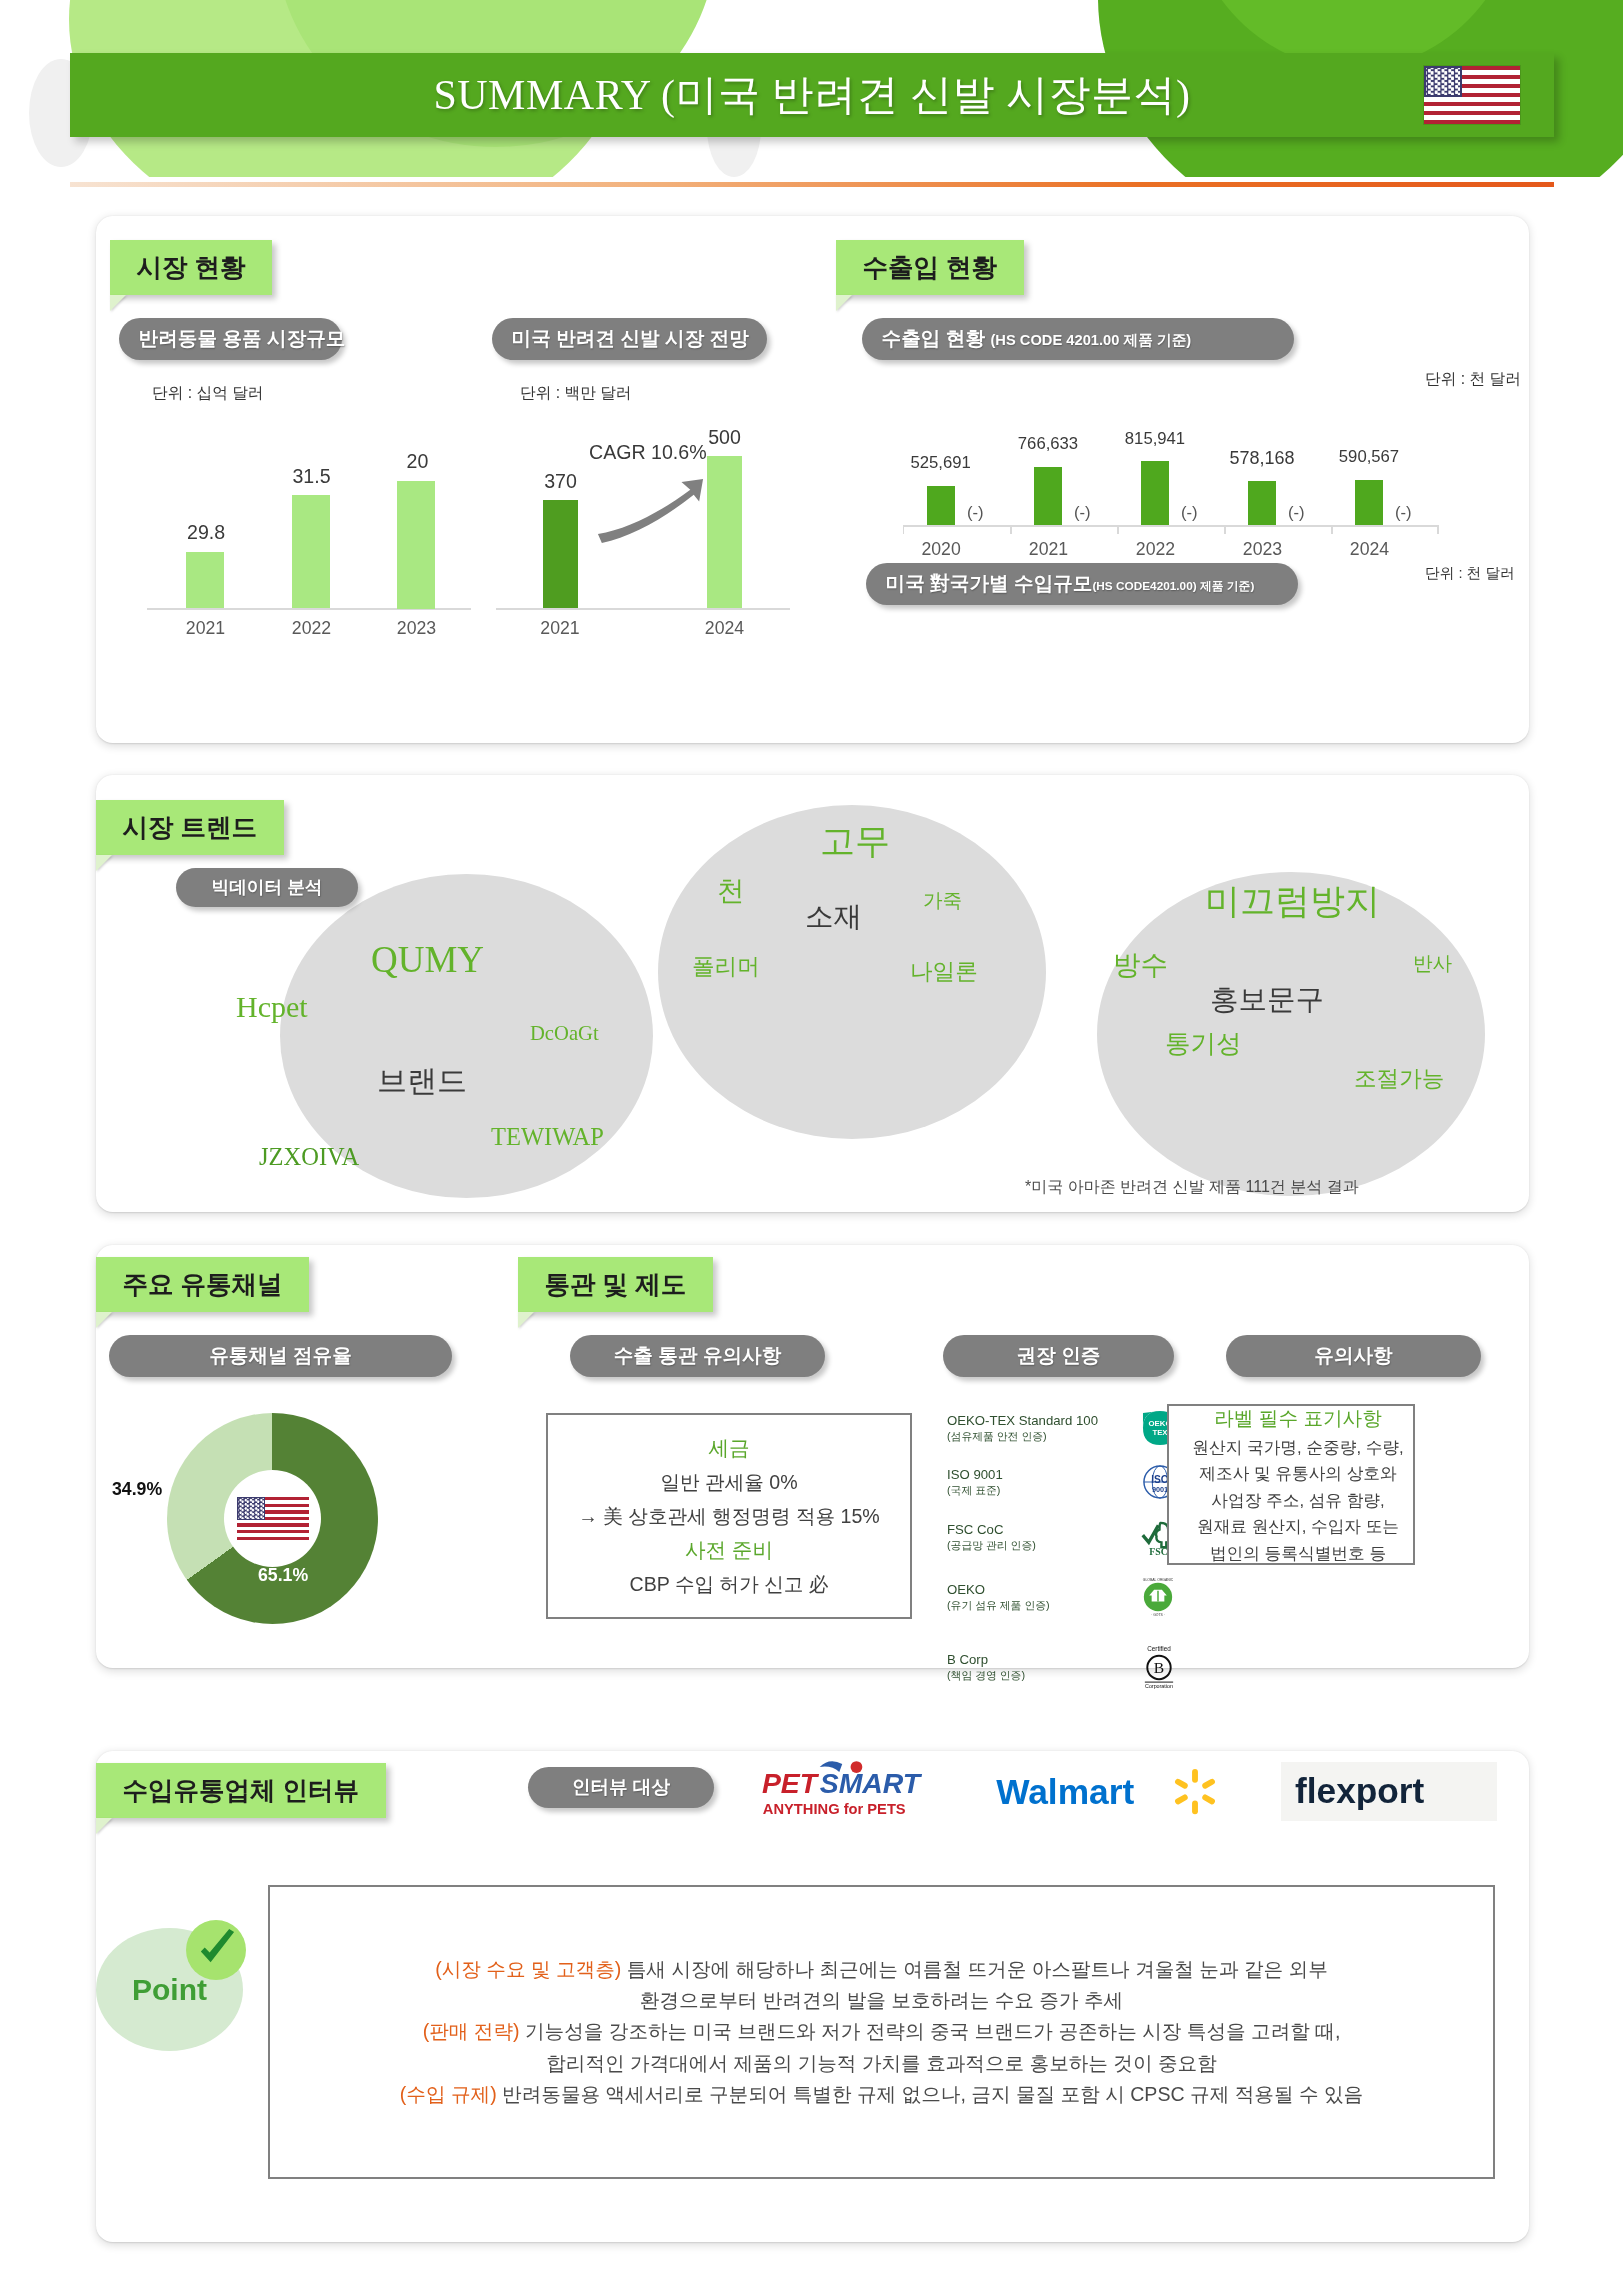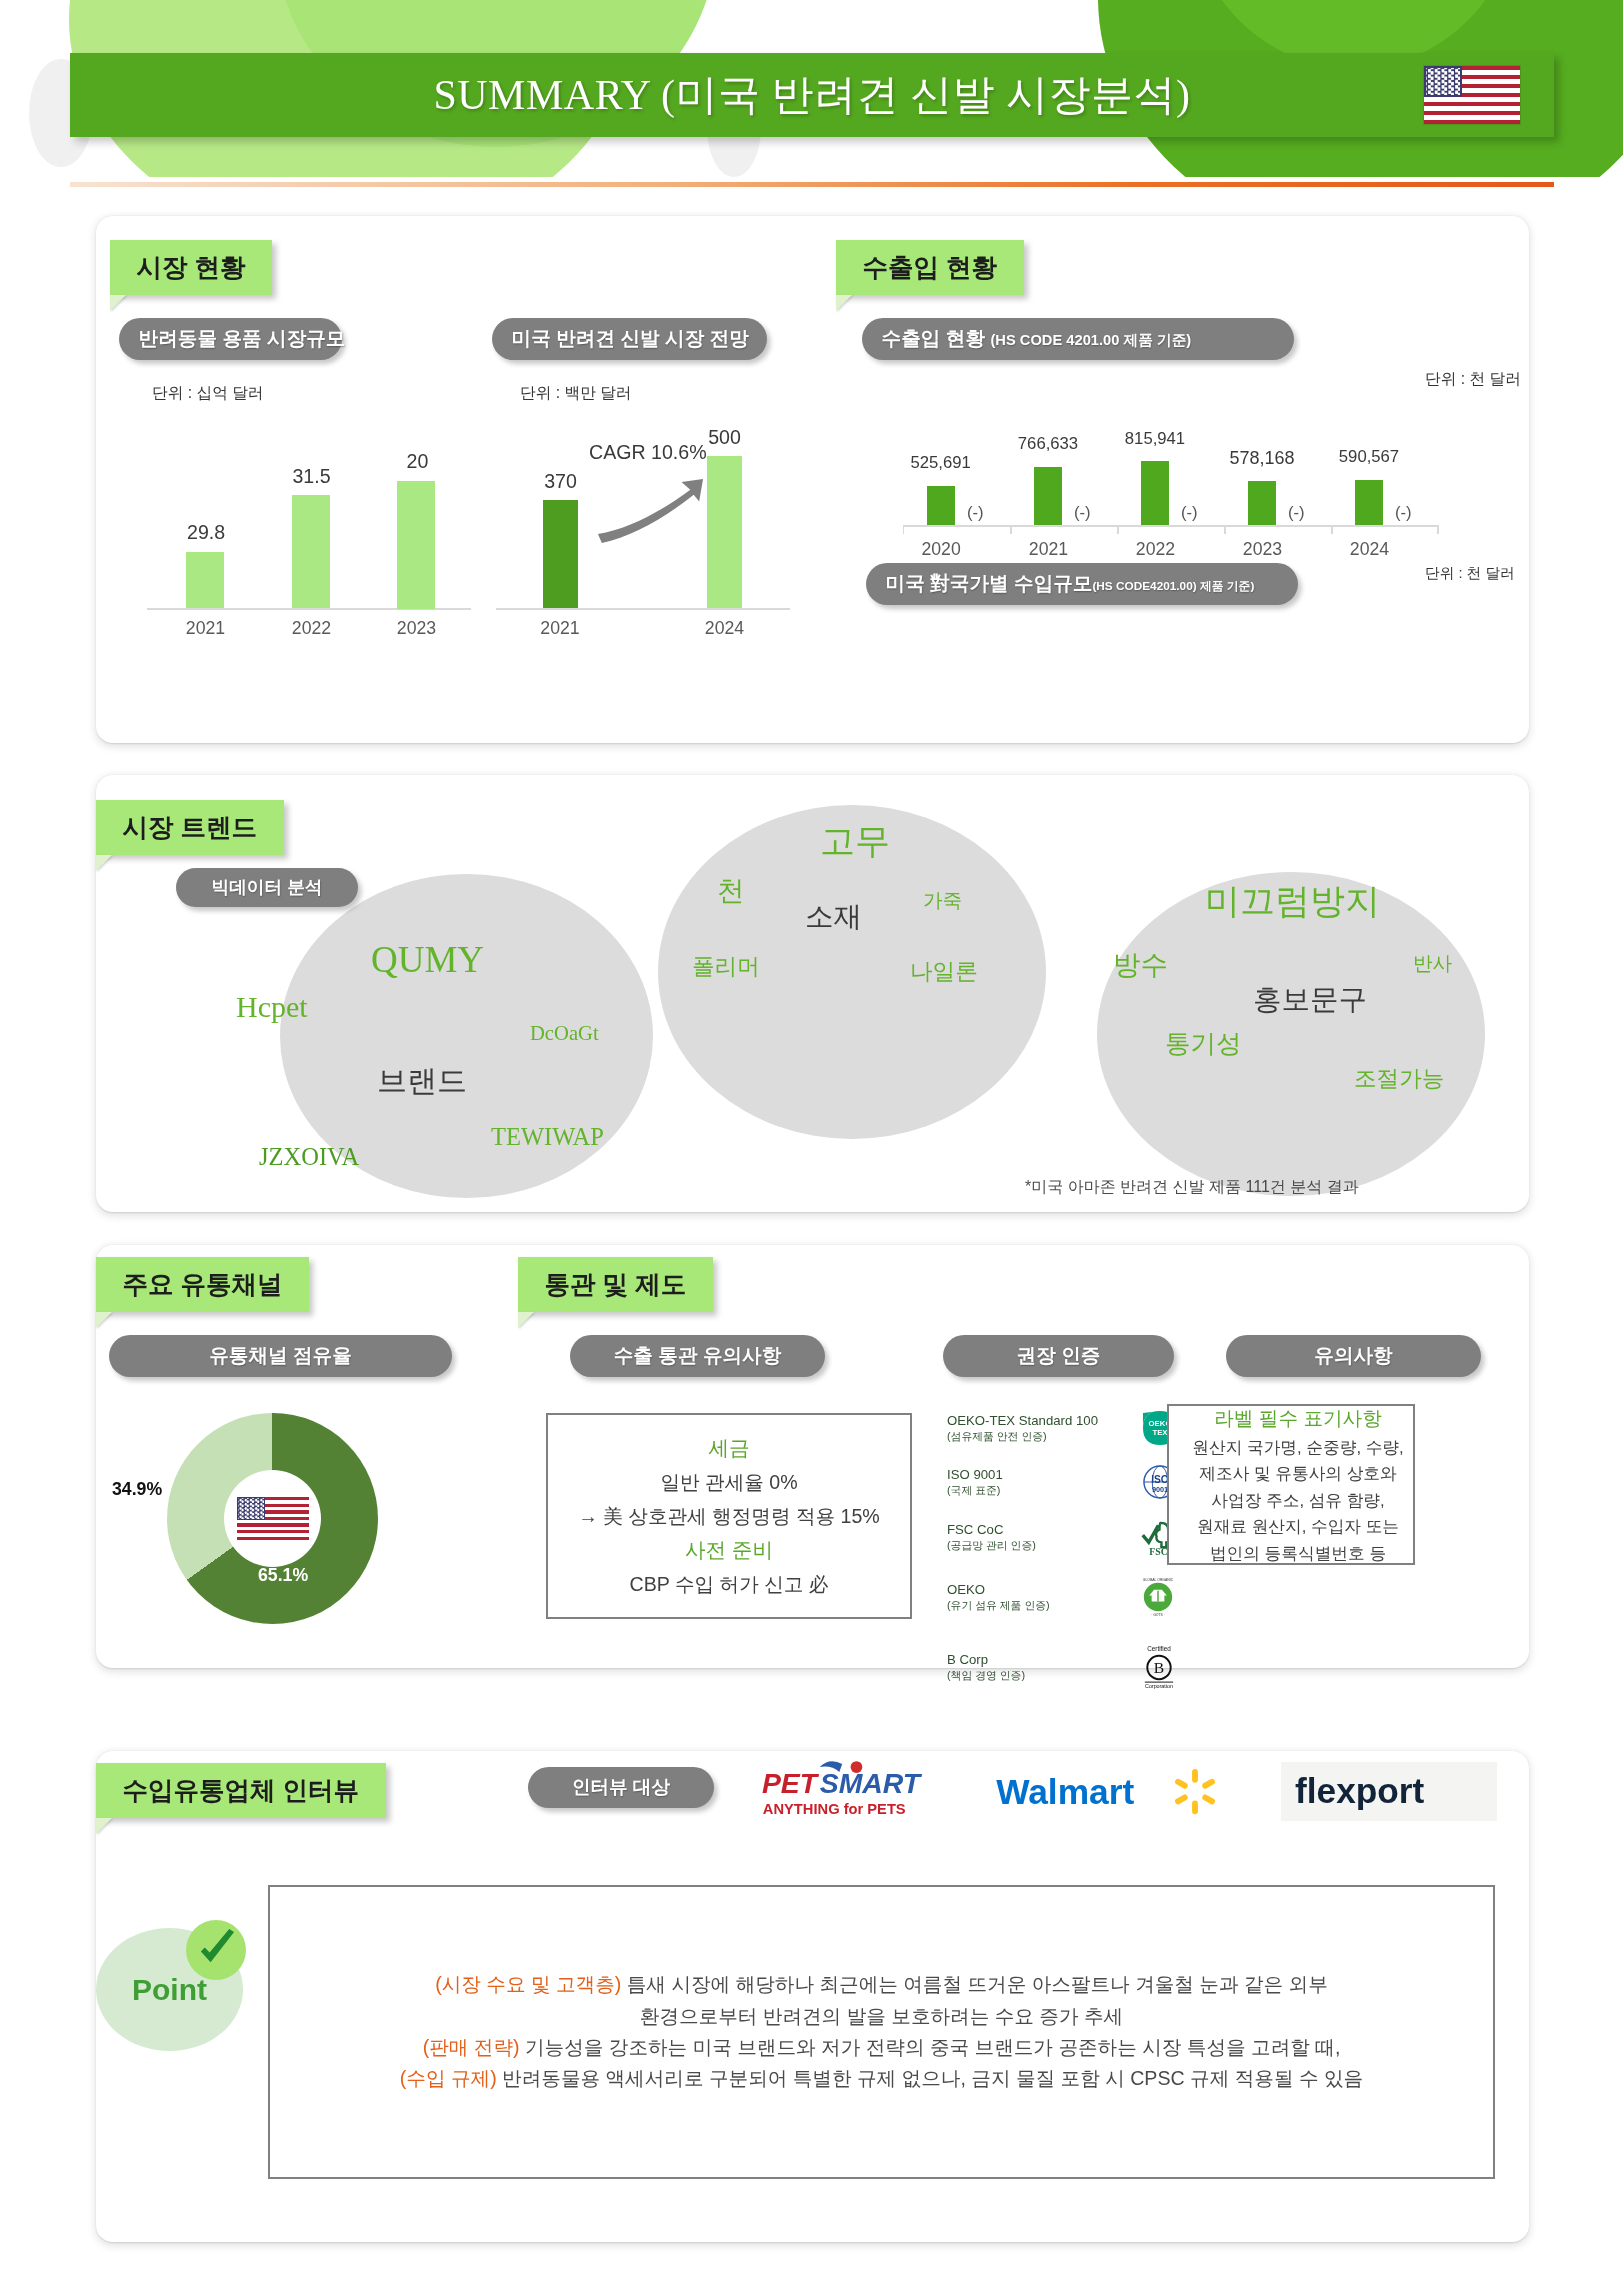--- a/index.html
+++ b/index.html
@@ -420,21 +420,21 @@
 <div class="cw" style="left:717px; top:873px; font-size:27.5px; color:#63b32b;">천</div>
 <div class="cw" style="left:923px; top:887px; font-size:19.6px; color:#63b32b;">가죽</div>
 <div class="cw" style="left:805px; top:898px; font-size:28.5px; color:#3a3a3a;">소재</div>
 <div class="cw" style="left:692px; top:951px; font-size:22.6px; color:#63b32b;">폴리머</div>
 <div class="cw" style="left:910px; top:956px; font-size:22.6px; color:#63b32b;">나일론</div>
 
 <div class="cloud" style="left:1097px; top:872px; width:388px; height:324px;"></div>
 <div class="cw" style="left:1205px; top:878px; font-size:35px; color:#63b32b;">미끄럼방지</div>
 <div class="cw" style="left:1105px; top:947px; font-size:27.5px; color:#63b32b;margin-left:8px;">방수</div>
 <div class="cw" style="left:1413px; top:950px; font-size:19.6px; color:#63b32b;">반사</div>
-<div class="cw" style="left:1253px; top:981px; font-size:28.5px; color:#3a3a3a;">홍보문구</div>
+<div class="cw" style="left:1210px; top:981px; font-size:28.5px; color:#3a3a3a;">홍보문구</div>
 <div class="cw" style="left:1165px; top:1026px; font-size:25.5px; color:#63b32b;">통기성</div>
 <div class="cw" style="left:1354px; top:1063px; font-size:22.6px; color:#63b32b;">조절가능</div>
 
 <div class="footnote" style="left:1025px; top:1177px;">*미국 아마존 반려견 신발 제품 111건 분석 결과</div>
 
 <div id="card-channel" class="card"></div>
 
 <div class="tab" style="left:96px; top:1257px;">주요 유통채널</div>
 
 <div class="pill" style="left:109px; top:1335px; width:343px;">유통채널 점유율</div>
@@ -618,16 +618,19 @@
   <div class="pt-line">
     <span class="pt-tag">(시장 수요 및 고객층)</span><span> 틈새 시장에 해당하나 최근에는 여름철 뜨거운 아스팔트나 겨울철 눈과 같은 외부</span>
   </div>
   <div class="pt-line">
     <span>환경으로부터 반려견의 발을 보호하려는 수요 증가 추세</span>
   </div>
   <div class="pt-line">
     <span class="pt-tag">(판매 전략)</span><span> 기능성을 강조하는 미국 브랜드와 저가 전략의 중국 브랜드가 공존하는 시장 특성을 고려할 때,</span>
   </div>
   <div class="pt-line">
+    <span>합리적인 가격대에서 제품의 기능적 가치를 효과적으로 홍보하는 것이 중요함</span>
+  </div>
+  <div class="pt-line">
     <span class="pt-tag">(수입 규제)</span><span> 반려동물용 액세서리로 구분되어 특별한 규제 없으나, 금지 물질 포함 시 CPSC 규제 적용될 수 있음</span>
   </div>
 </div>
 
 
 </body></html>

